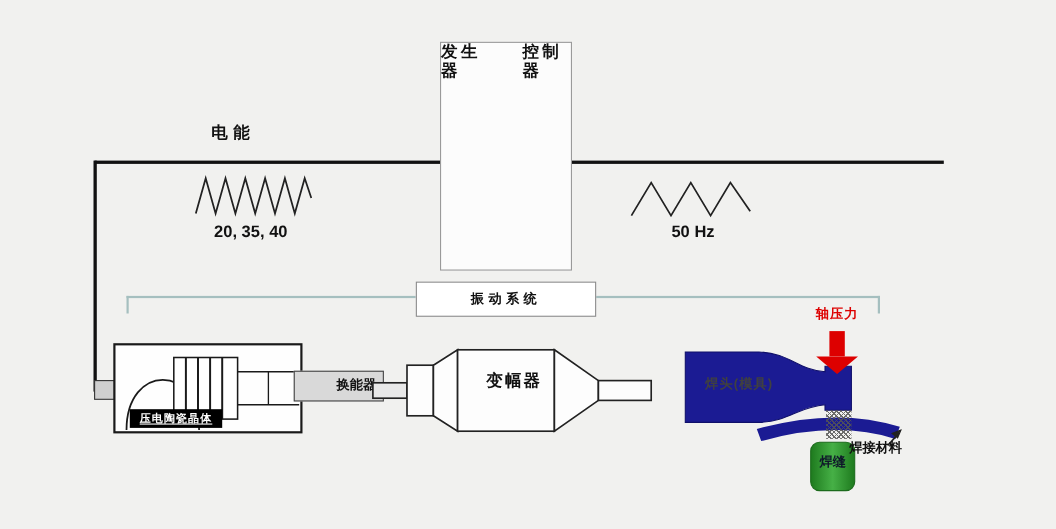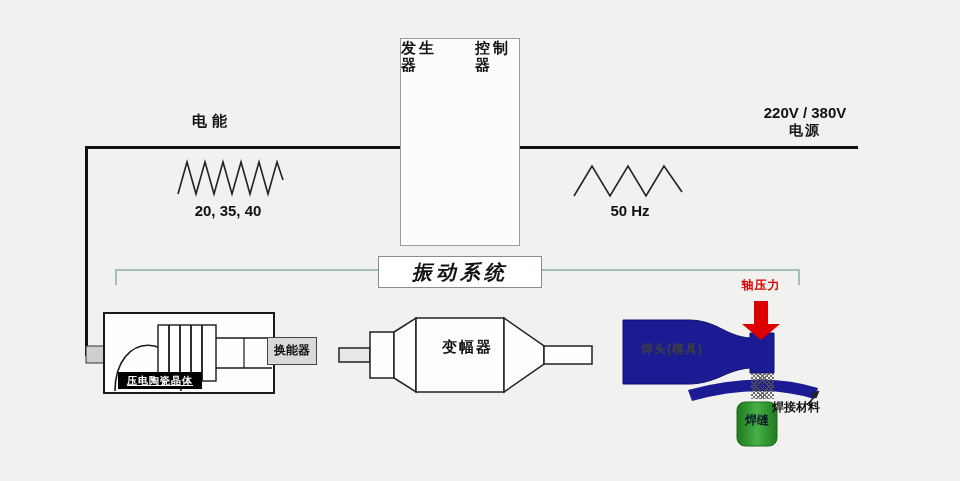--- a/index.html
+++ b/index.html
@@ -8,21 +8,21 @@
     font-family:"Liberation Sans",sans-serif;overflow:hidden;
   }
   .abs{position:absolute;}
   .line{position:absolute;background:#111;}
   .line.h{height:3px;}
   .line.v{width:3px;}
   .bracket{position:absolute;background:#a5bfbf;}
   .bracket.h{height:2px;}
   .bracket.v{width:2px;}
   .lbl{position:absolute;color:#111;font-weight:bold;line-height:1.15;}
-  .b16{font-size:20px;font-style:italic;}
+  .b16{font-size:12px;}
   .b15{font-size:15px;}
   .b14{font-size:14px;}
   .b13{font-size:12px;}
   .b12{font-size:12px;}
   .ctr{text-align:center;}
   .genbox{
     position:absolute;left:400px;top:38px;width:118px;height:206px;
     background:#fcfcfc;border:1px solid #9a9a9a;
     display:flex;flex-direction:row;justify-content:center;gap:30px;
   }
@@ -63,22 +63,20 @@
   <svg class="abs" style="left:176px;top:158px;" width="110" height="40">
     <polyline points="2,36 11,4 20,36 29,4 38,36 47,4 56,36 65,4 74,36 83,4 92,36 101,4 107,22" fill="none" stroke="#222" stroke-width="1.6"></polyline>
   </svg>
   <div class="lbl b15 ctr" style="left:166px;top:202px;width:124px;">20, 35, 40</div>
 
   <div class="genbox">
     <div class="lbl b15">发生器</div>
     <div class="lbl b15">控制器</div>
   </div>
 
-  <div class="lbl b15 ctr" style="left:742px;top:104px;width:126px;">220V / 380V</div>
-  <div class="lbl b14 ctr" style="left:742px;top:122px;width:126px;letter-spacing:2px;">电源</div>
   <svg class="abs" style="left:572px;top:162px;" width="118" height="38">
     <polyline points="2,34 20,4 38,34 56,4 74,34 92,4 110,30" fill="none" stroke="#222" stroke-width="1.6"></polyline>
   </svg>
   <div class="lbl b15 ctr" style="left:582px;top:202px;width:96px;">50 Hz</div>
 
   <div class="bracket h" style="left:115px;top:269px;width:263px;"></div>
   <div class="bracket h" style="left:540px;top:269px;width:260px;"></div>
   <div class="bracket v" style="left:115px;top:269px;height:16px;"></div>
   <div class="bracket v" style="left:798px;top:269px;height:16px;"></div>
   <div class="vibbox">
@@ -95,21 +93,21 @@
       <line x1="96" y1="15" x2="96" y2="71" stroke-width="1.8"></line>
       <line x1="107" y1="15" x2="107" y2="71" stroke-width="1.8"></line>
       <line x1="118" y1="15" x2="118" y2="71" stroke-width="1.8"></line>
     </g>
     <g stroke="#1a1a1a">
       <line x1="132" y1="28" x2="188" y2="28" stroke-width="1.4"></line>
       <line x1="132" y1="58" x2="188" y2="58" stroke-width="1.4"></line>
       <line x1="160" y1="28" x2="160" y2="58" stroke-width="1.2"></line>
     </g>
   </svg>
-  <div class="tagbox" style="left:267px;top:337px;width:48px;height:26px;">
+  <div class="tagbox" style="left:267px;top:337px;width:48px;height:26px;padding-left:32px;">
     <span class="lbl b12">换能器</span>
   </div>
   <div class="blacktag" style="left:118px;top:372px;width:84px;height:17px;">压电陶瓷晶体</div>
 
   <svg class="abs" style="left:338px;top:312px;" width="256" height="86">
     <g fill="#fdfdfd" stroke="#222" stroke-width="1.5">
       <rect x="1" y="36" width="31" height="14" fill="#e8e8e8"></rect>
       <rect x="32" y="20" width="24" height="46"></rect>
       <polygon points="56,20 78,6 78,80 56,66"></polygon>
       <rect x="78" y="6" width="88" height="74"></rect>

